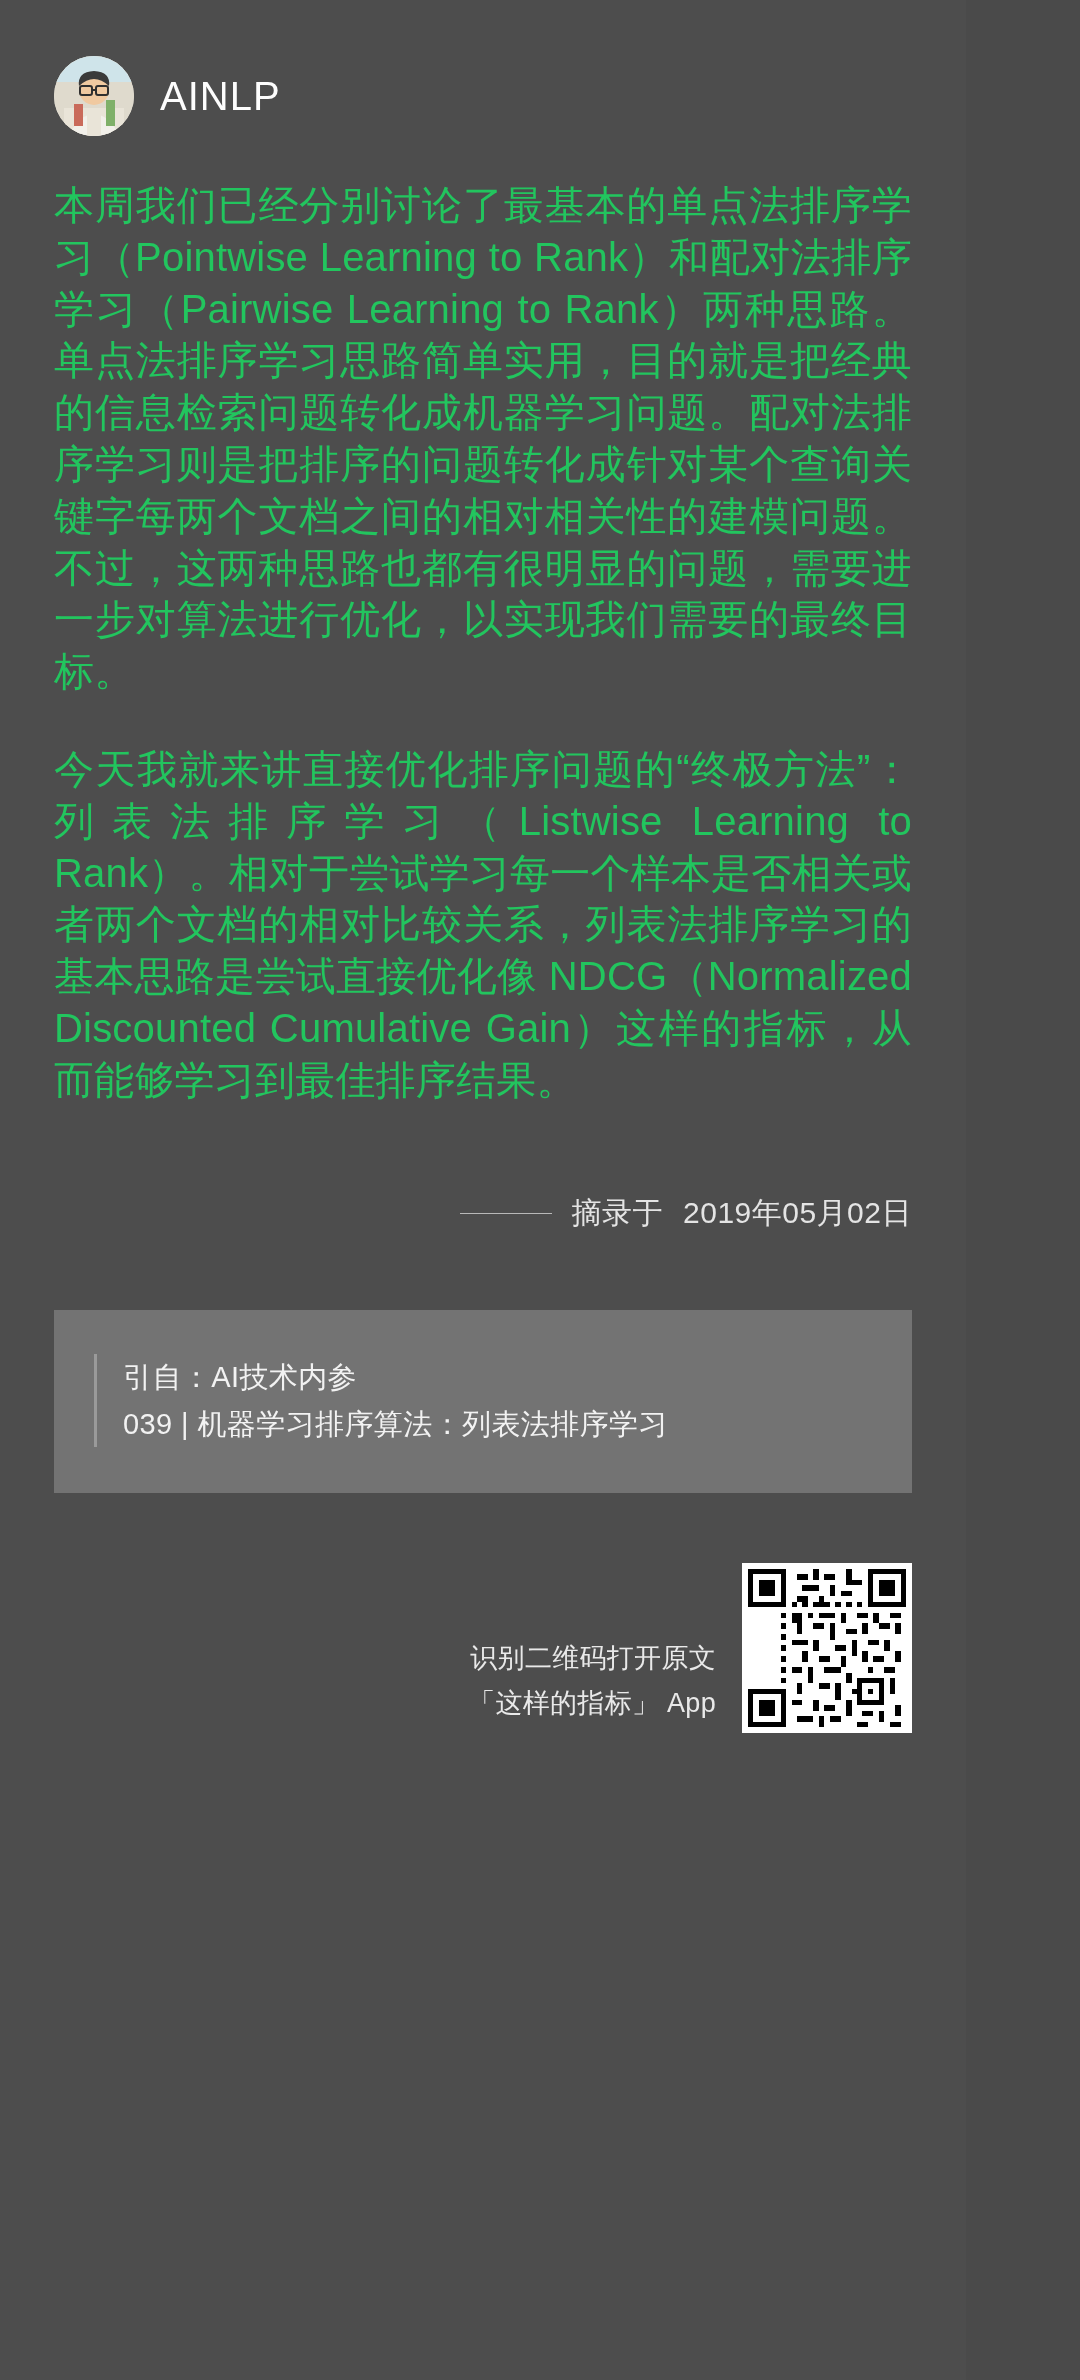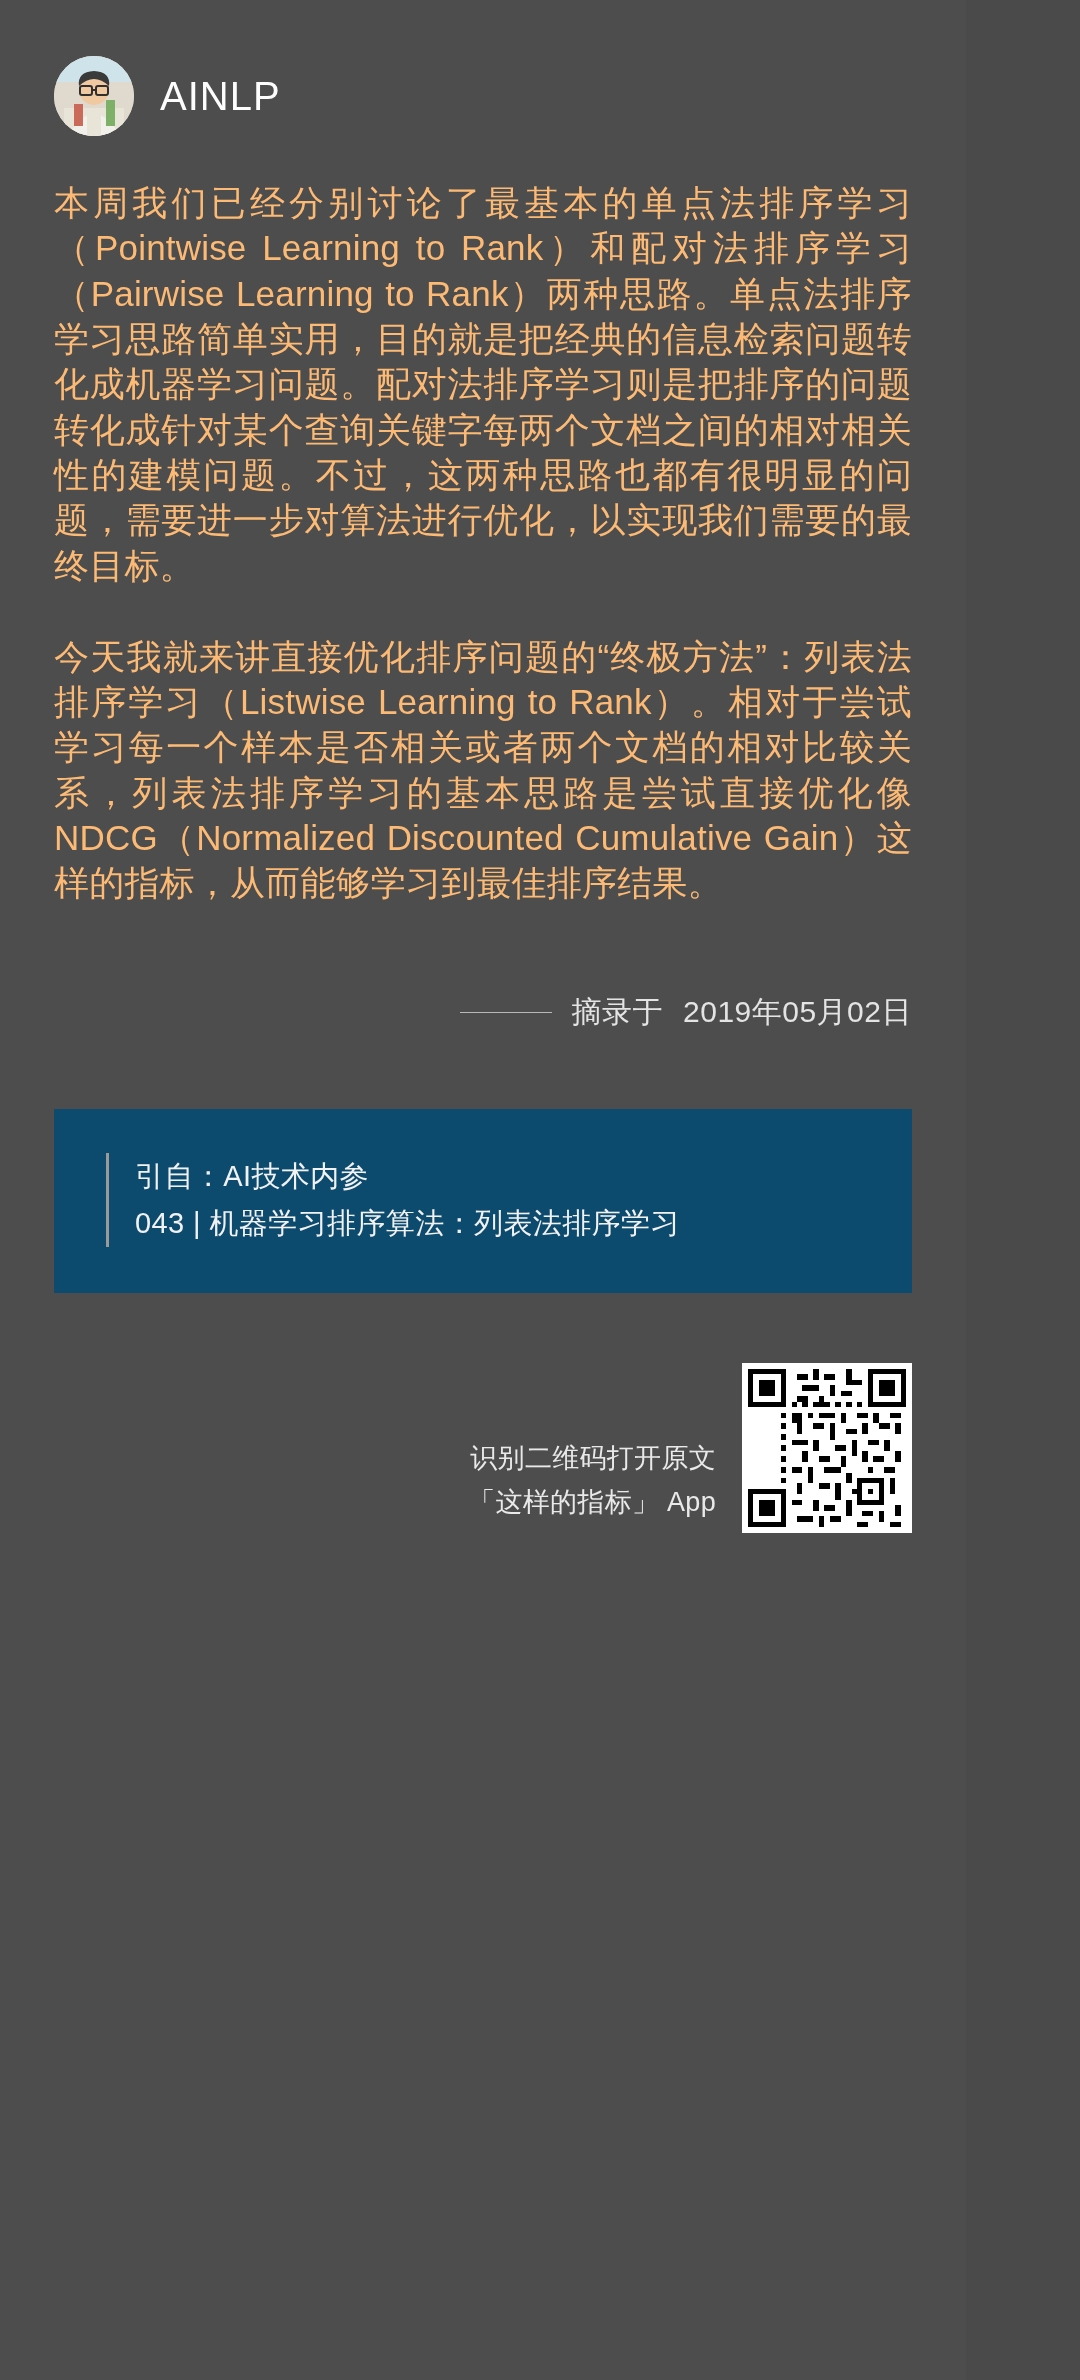--- a/index.html
+++ b/index.html
@@ -43,23 +43,23 @@
   .author-name {
     font-size: 40px;
     line-height: 1;
     letter-spacing: 1px;
     color: #fdfdfd;
     font-weight: 400;
   }
 
   
   .para {
-    font-size: 35px;
+    font-size: 40px;
     line-height: 1.295;
-    color: #fdba74;
+    color: #22c55e;
     text-align: justify;
     text-justify: inter-ideograph;
     margin: 0 0 46px 0;
     letter-spacing: 0.2px;
     font-weight: 400;
   }
   .para:last-of-type { margin-bottom: 16px; }
 
   
   .source-line {
@@ -75,22 +75,22 @@
   .source-dash {
     display: inline-block;
     width: 92px;
     height: 1px;
     background: #b9b9b9;
   }
 
   
   .quote-box {
     margin-top: 76px;
-    background: #0c4a6e;
-    padding: 44px 40px 46px 52px;
+    background: #737373;
+    padding: 44px 40px 46px 40px;
     box-sizing: border-box;
   }
   .quote-inner {
     border-left: 3px solid #9a9a9a;
     padding-left: 26px;
   }
   .quote-line {
     font-size: 29px;
     line-height: 1.62;
     color: #f2f2f2;
@@ -156,21 +156,21 @@
 
   <div class="source-line">
     <span class="source-dash"></span>
     <span>摘录于</span>
     <span>2019年05月02日</span>
   </div>
 
   <div class="quote-box">
     <div class="quote-inner">
       <div class="quote-line">引自：AI技术内参</div>
-      <div class="quote-line">043 | 机器学习排序算法：列表法排序学习</div>
+      <div class="quote-line">039 | 机器学习排序算法：列表法排序学习</div>
     </div>
   </div>
 
   <div class="footer">
     <div class="footer-text">
       <div>识别二维码打开原文</div>
       <div>「这样的指标」 App</div>
     </div>
     <div class="qr">
       <svg width="158" height="158" viewBox="0 0 29 29" shape-rendering="crispEdges" aria-hidden="true">

